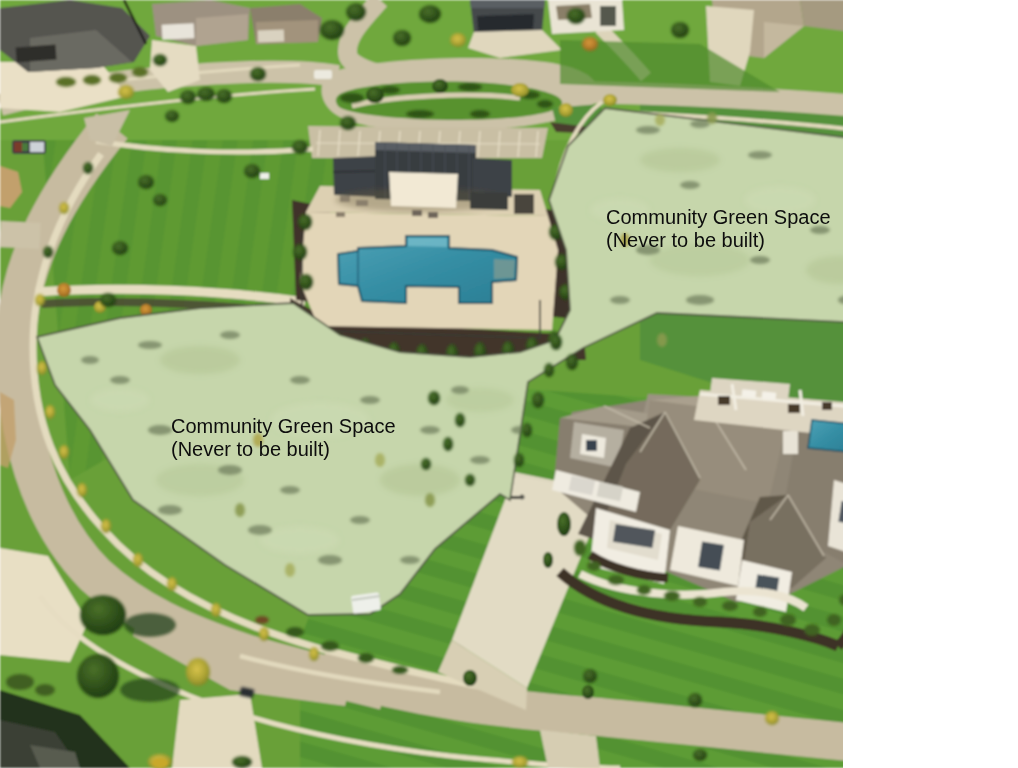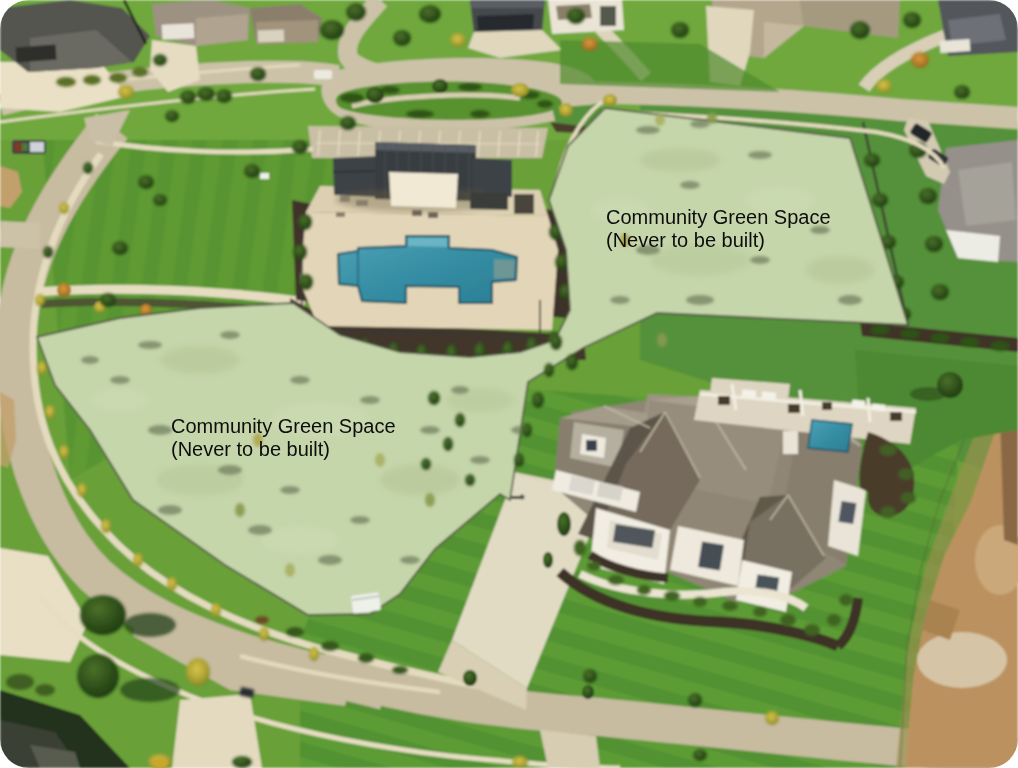--- a/index.html
+++ b/index.html
@@ -1,16 +1,16 @@
 <!DOCTYPE html>
 <html><head>
 <meta charset="utf-8">
 <style>
   html,body{margin:0;padding:0;background:#fff;}
-  #scene{width:1018px;height:768px;position:relative;overflow:hidden;font-family:"Liberation Sans",sans-serif;border-radius:29px;}
+  #scene{width:843px;height:768px;position:relative;overflow:hidden;font-family:"Liberation Sans",sans-serif;}
 </style>
 </head>
 <body>
 <div id="scene">
 <svg width="1018" height="768" viewBox="0 0 1018 768" xmlns="http://www.w3.org/2000/svg">
 <defs>
   <radialGradient id="treeG" cx="40%" cy="35%" r="70%">
     <stop offset="0%" stop-color="#4a7028"></stop>
     <stop offset="60%" stop-color="#2e4f1a"></stop>
     <stop offset="100%" stop-color="#1e3a10"></stop>

